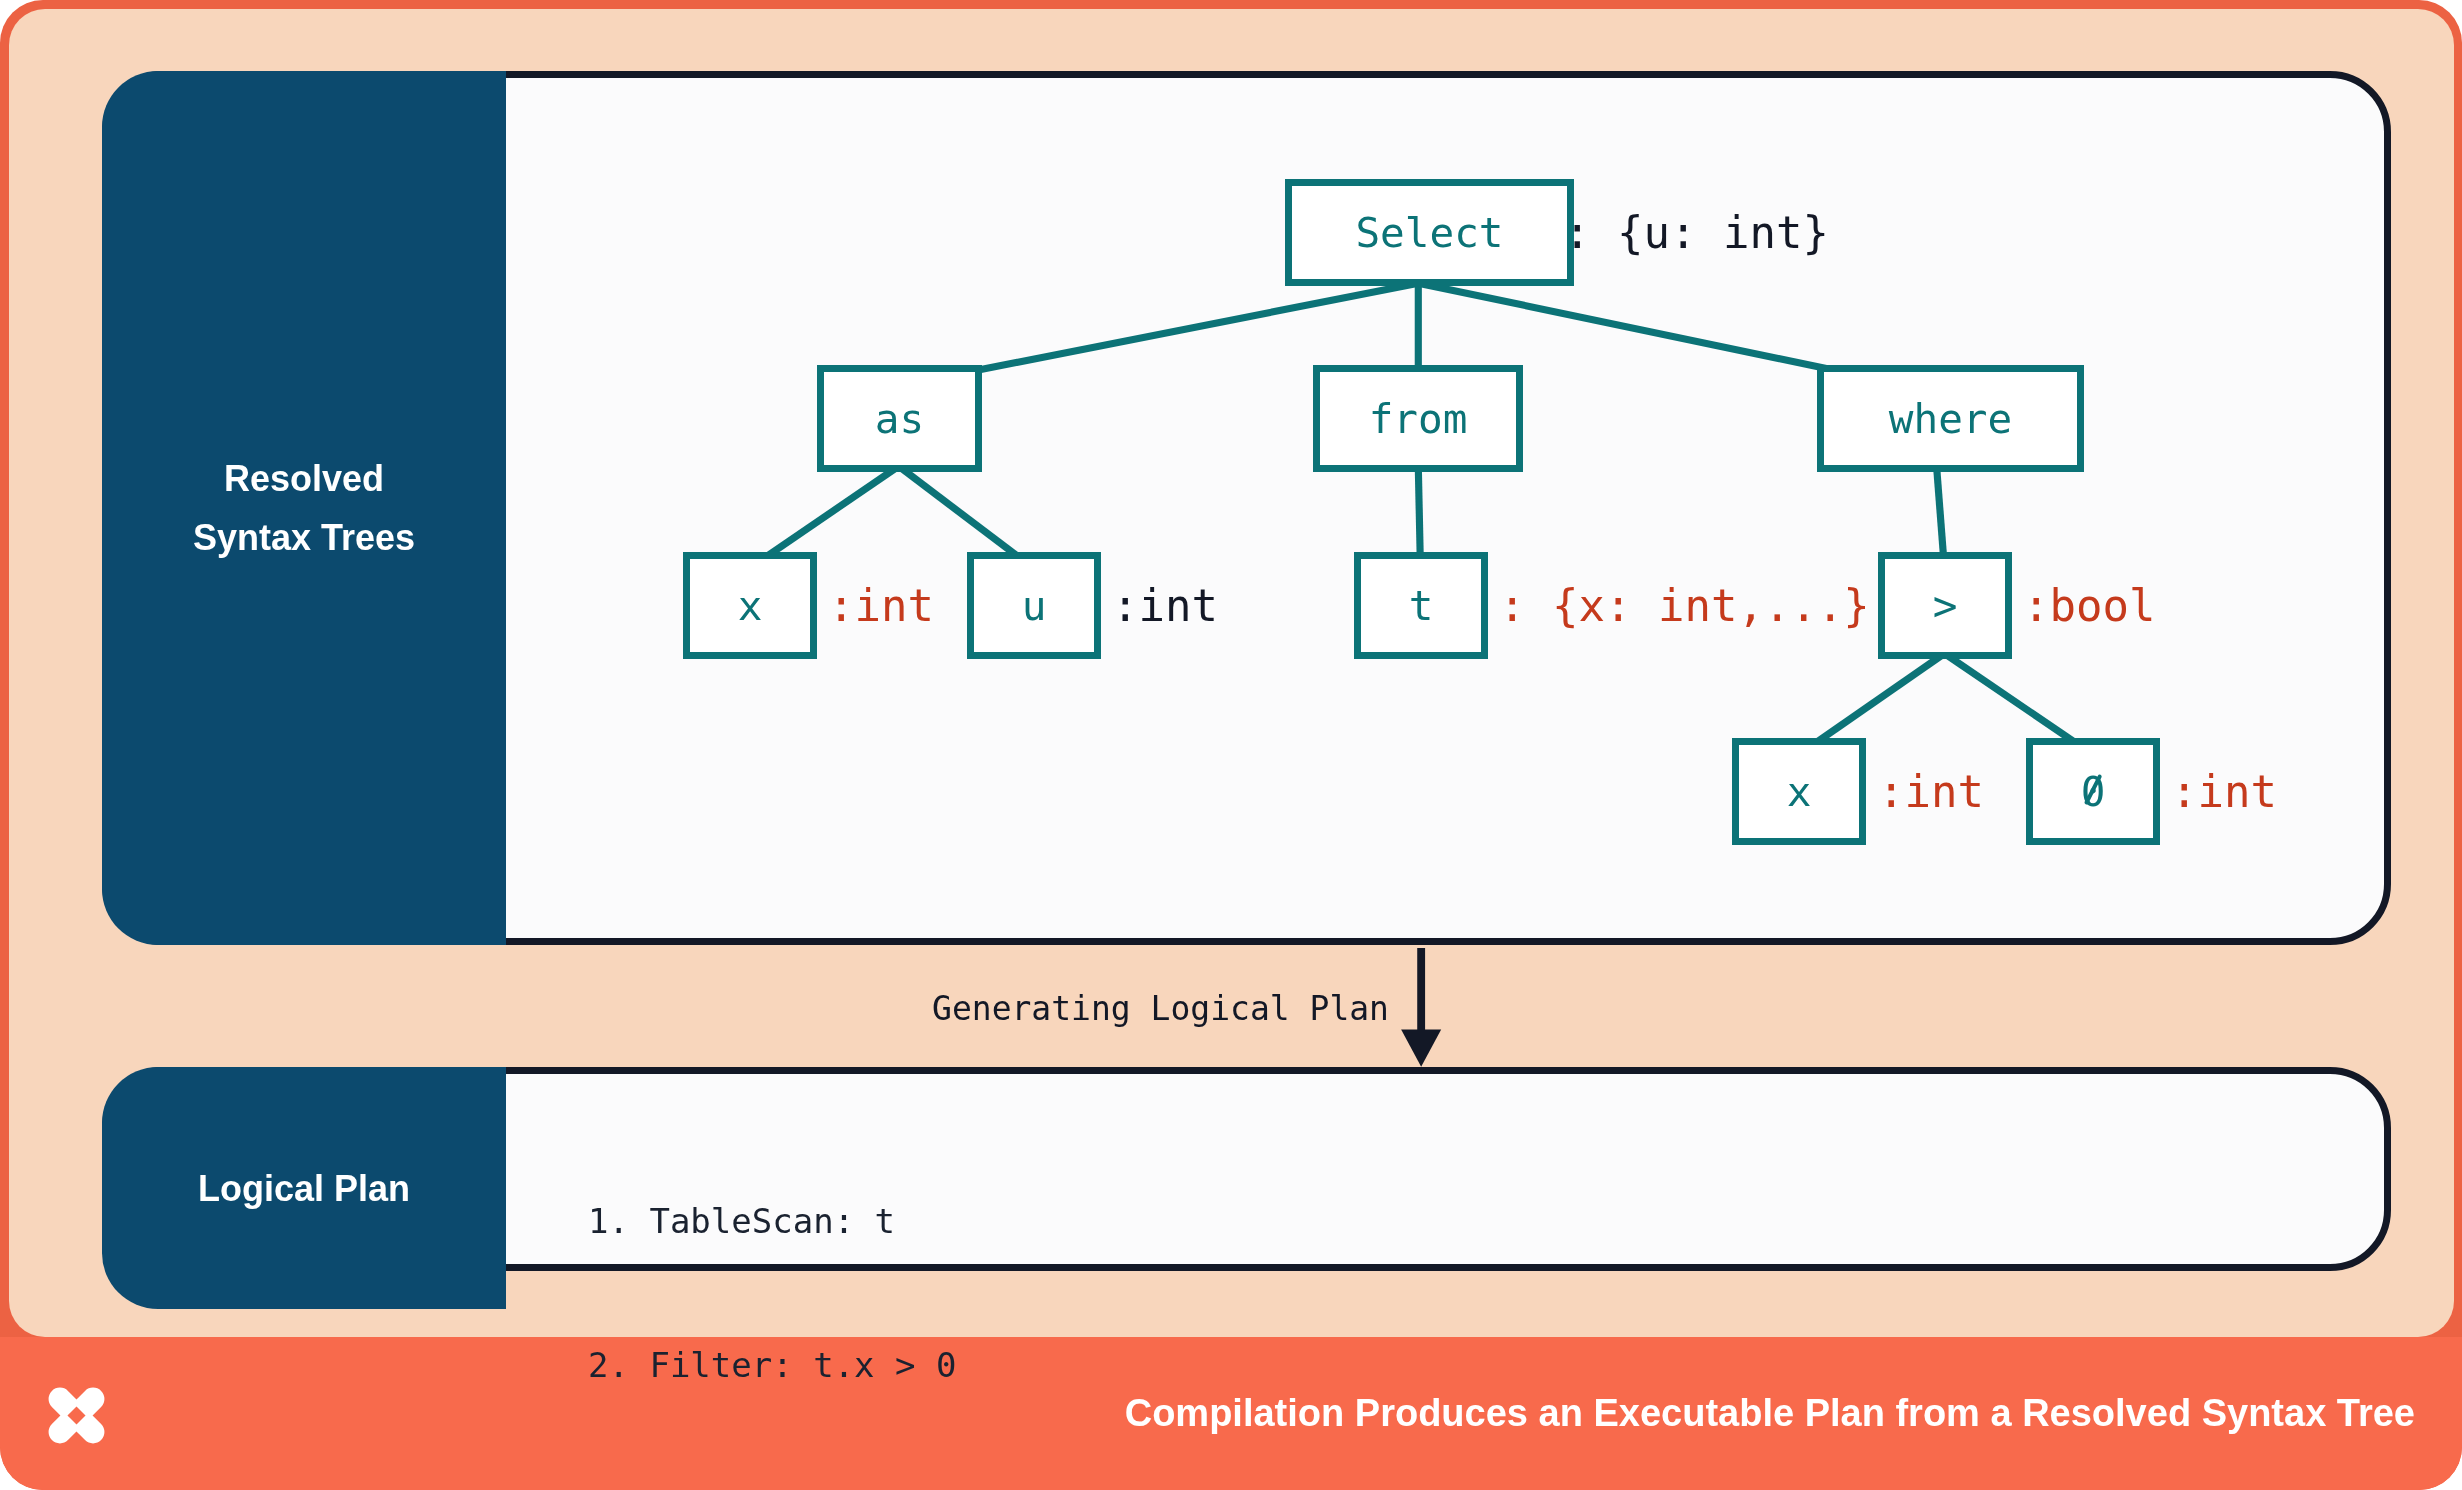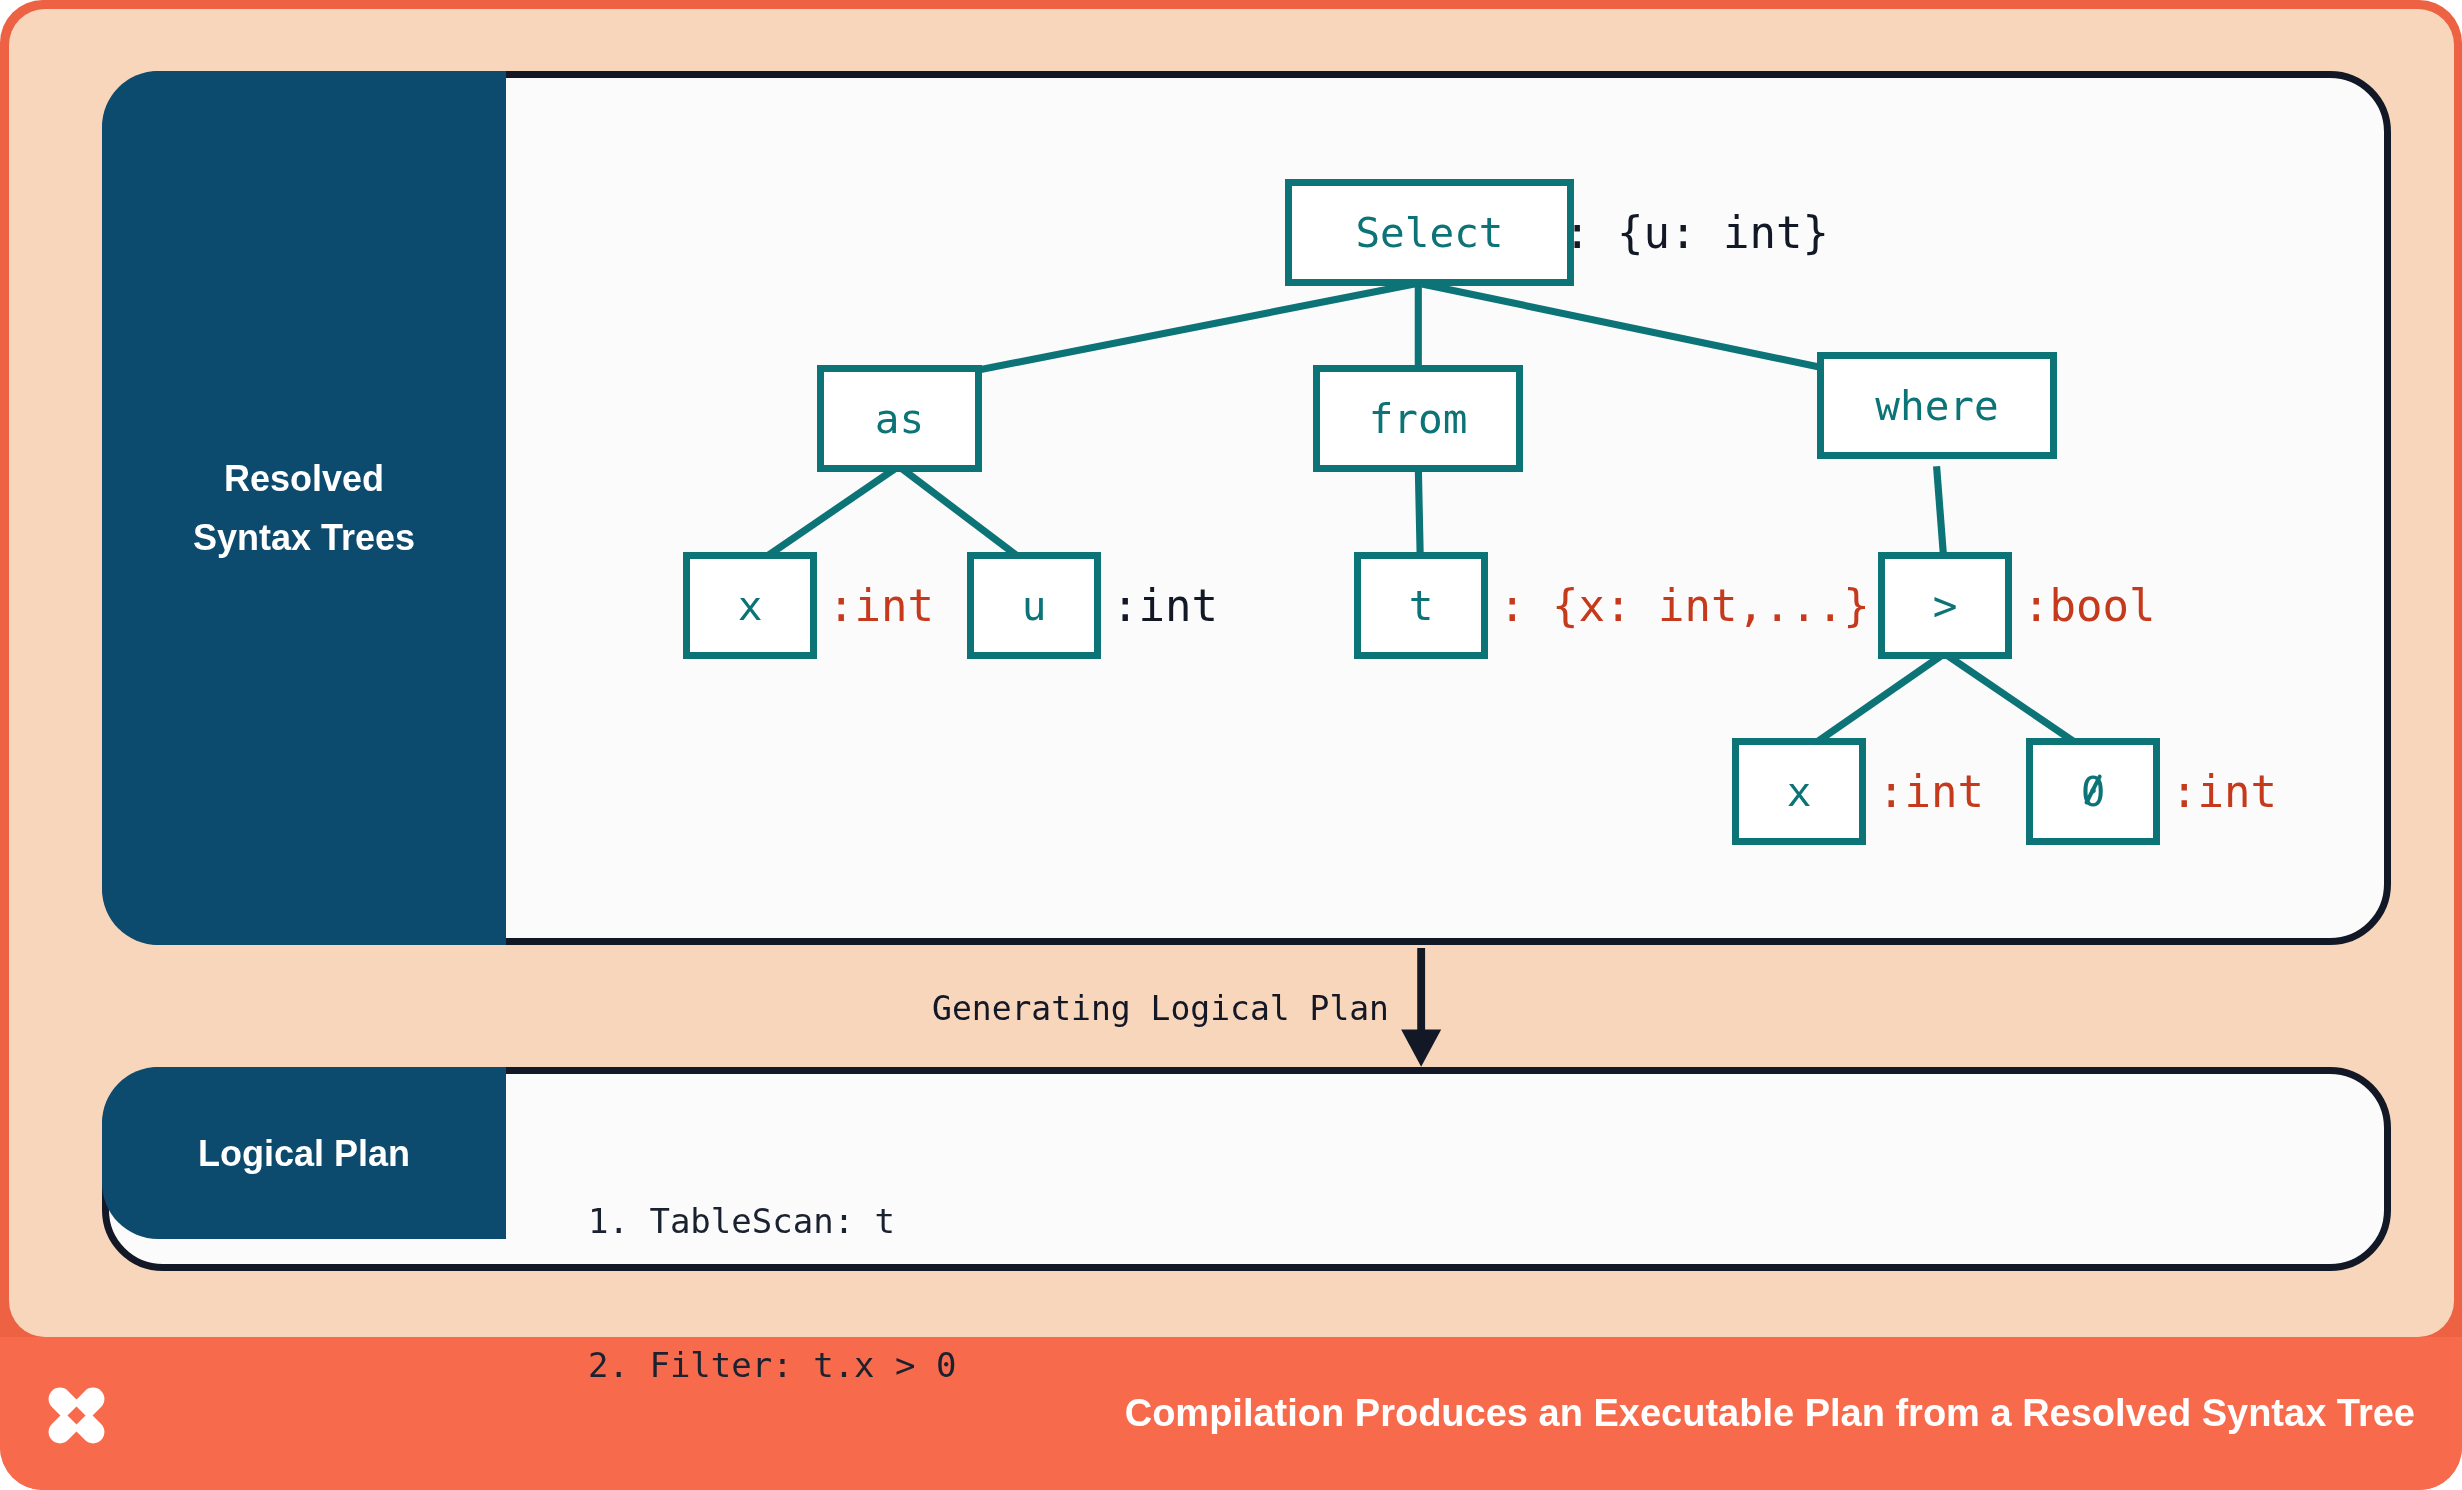--- a/index.html
+++ b/index.html
@@ -8,21 +8,21 @@
   .peach{position:absolute;left:8.6px;top:8.6px;width:2445px;height:1328px;background:#F8D6BC;border-radius:36px;}
   .footer-bar{position:absolute;left:0;top:1337px;width:2462px;height:153px;background:#F86A4C;}
 
   .panel{position:absolute;box-sizing:border-box;background:#FBFBFC;border:7.1px solid #131826;border-radius:61px;}
   .panel-rst{left:102px;top:71px;width:2289px;height:874px;}
   .panel-plan{left:102px;top:1067px;width:2289px;height:204px;}
   .side{position:absolute;box-sizing:border-box;background:#0c4a6e;border-radius:56px 0 0 56px;
         display:flex;align-items:center;justify-content:center;text-align:center;color:#ffffff;
         font-family:"Liberation Sans",sans-serif;font-weight:bold;}
   .side-rst{left:102px;top:71px;width:404px;height:874px;font-size:36px;line-height:59px;}
-  .side-plan{left:102px;top:1067px;width:404px;height:172px;font-size:36px;line-height:43px;}
+  .side-plan{left:102px;top:1067px;width:404px;height:242px;font-size:36px;line-height:43px;}
 
   svg.overlay{position:absolute;left:0;top:0;width:2462px;height:1490px;pointer-events:none;}
 
   .node{position:absolute;box-sizing:border-box;background:#FFFFFF;border:7.1px solid #0C7377;
         display:flex;align-items:center;justify-content:center;color:#0C7377;font-size:41px;}
   .node-label{position:relative;}
   .zero-slash::after{content:"";position:absolute;left:50%;top:12%;width:3.6px;height:68%;
         background:#0C7377;transform:translateX(-50%) rotate(27deg);border-radius:2.1px;}
   .ann{position:absolute;height:107px;display:flex;align-items:center;font-weight:normal;font-size:44px;white-space:pre;}
   .ann-navy{color:#131826;}
@@ -79,21 +79,21 @@
     <span class="node-label">Select</span>
   </div>
   <div class="ann ann-navy" style="left:1564px;top:179px">: {u: int}</div>
 
   <div class="node" style="left:817px;top:365px;width:165px;height:107px">
     <span class="node-label">as</span>
   </div>
   <div class="node" style="left:1313px;top:365px;width:210px;height:107px">
     <span class="node-label">from</span>
   </div>
-  <div class="node" style="left:1817px;top:352px;width:240px;height:107px">
+  <div class="node" style="left:1817px;top:365px;width:267px;height:107px">
     <span class="node-label">where</span>
   </div>
 
   <div class="node" style="left:683px;top:552px;width:134px;height:107px">
     <span class="node-label">x</span>
   </div>
   <div class="ann ann-red" style="left:828px;top:552px">:int</div>
 
   <div class="node" style="left:967px;top:552px;width:134px;height:107px">
     <span class="node-label">u</span>

